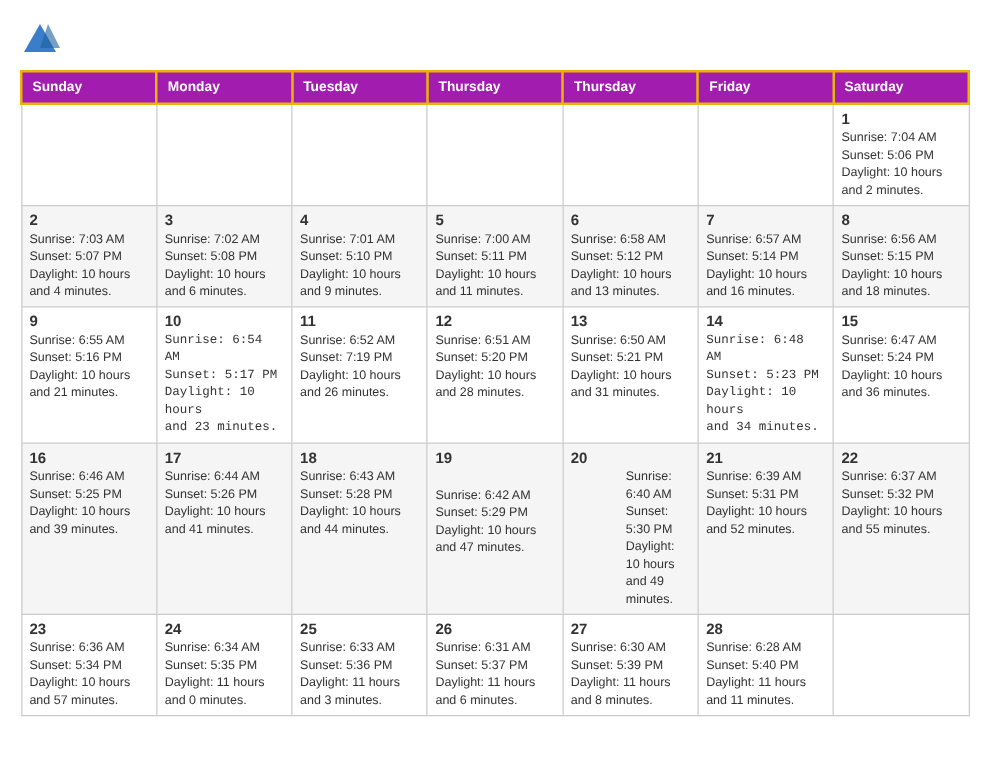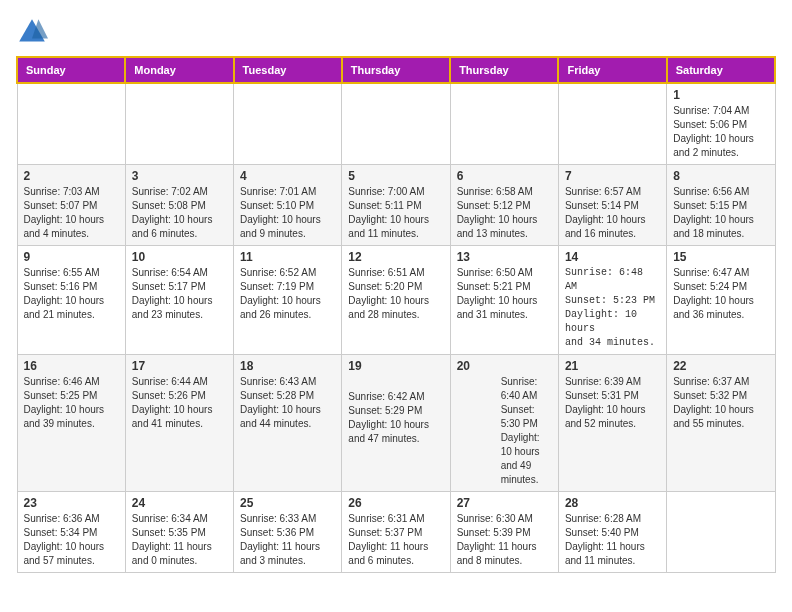--- a/index.html
+++ b/index.html
@@ -188,21 +188,21 @@
       <tr>
         <td>
           <span class="day-num">9</span>
           <div class="day-info" style="white-space: pre-line;">Sunrise: 6:55 AM
 Sunset: 5:16 PM
 Daylight: 10 hours
 and 21 minutes.</div>
         </td>
         <td>
           <span class="day-num">10</span>
-          <div class="day-info" style="white-space: pre-line;">Sunrise: 6:54 AM
+          <div class="day-info" style="white-space: pre-line; font-family: Liberation Mono, monospace;">Sunrise: 6:54 AM
 Sunset: 5:17 PM
 Daylight: 10 hours
 and 23 minutes.</div>
         </td>
         <td>
           <span class="day-num">11</span>
           <div class="day-info" style="white-space: pre-line;">Sunrise: 6:52 AM
 Sunset: 7:19 PM
 Daylight: 10 hours
 and 26 minutes.</div>

